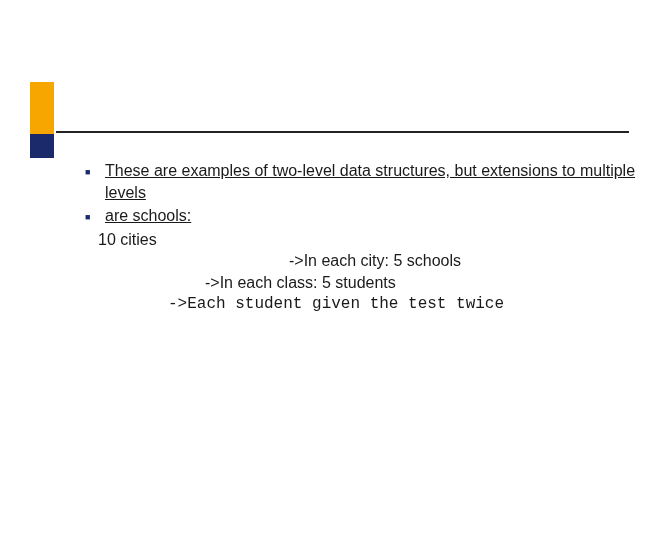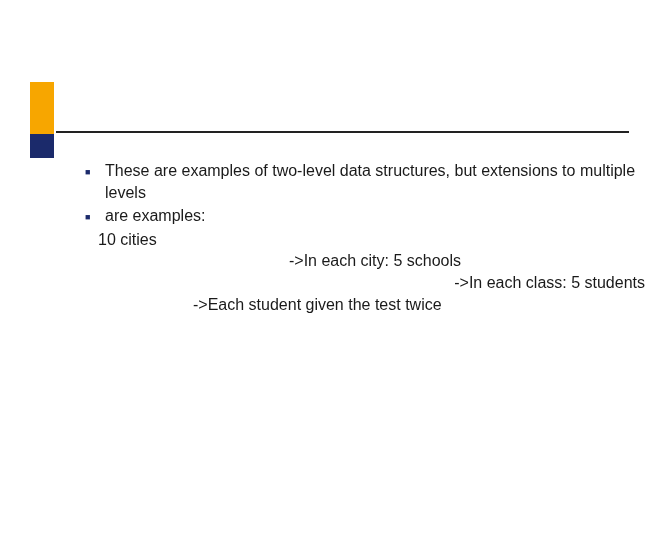--- a/index.html
+++ b/index.html
@@ -43,48 +43,48 @@
 
   .bullet-row { display: flex; align-items: flex-start; margin-bottom: 2px; }
   .bullet-mark {
     width: 20px;
     flex: 0 0 20px;
     font-size: 9px;
     padding-top: 6px;
     color: #1b2a6b;
     text-align: left;
   }
-  .bullet-text { flex: 1; }
+  .bullet-text { flex: 1; text-decoration: underline; }
   .plain { margin-left: 0; }
 
   .ind0 { margin-left: 13px; }
   .ind1 { margin-left: 20px; text-align: center; }
   .ind2 { margin-left: 60px; }
-  .ind3 { margin-left: 120px; text-align: right; }
-  .ind4 { margin-left: 108px; }
+  .ind3 { margin-left: 120px; }
+  .ind4 { margin-left: 83px; font-family: Liberation Mono, monospace; }
 </style>
 </head>
 <body>
 
 <div class="slide">
 
   <div class="accent-orange"></div>
   <div class="accent-navy"></div>
   <div class="divider"></div>
 
   <div class="content">
 
     <div class="bullet-row">
       <span class="bullet-mark">■</span>
       <span class="bullet-text">These are examples of two-level data structures, but extensions to multiple levels</span>
     </div>
 
     <div class="bullet-row">
       <span class="bullet-mark">■</span>
-      <span class="bullet-text">are examples:</span>
+      <span class="bullet-text">are schools:</span>
     </div>
 
     <div class="plain ind0">10 cities</div>
     <div class="plain ind1">-&gt;In each city: 5 schools</div>
     <div class="plain ind3">-&gt;In each class: 5 students</div>
     <div class="plain ind4">-&gt;Each student given the test twice</div>
 
   </div>
 </div>
 

